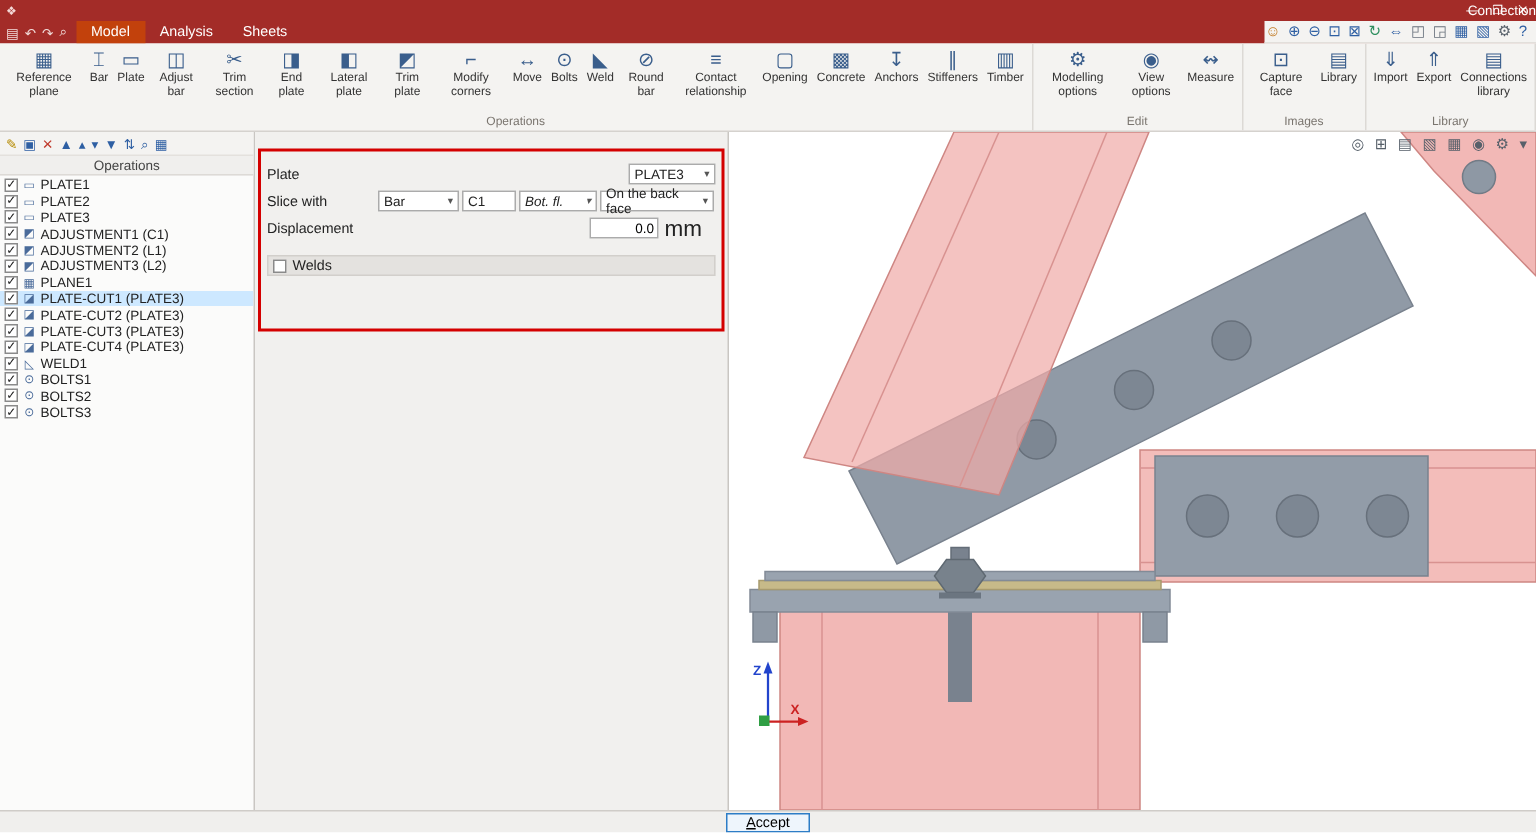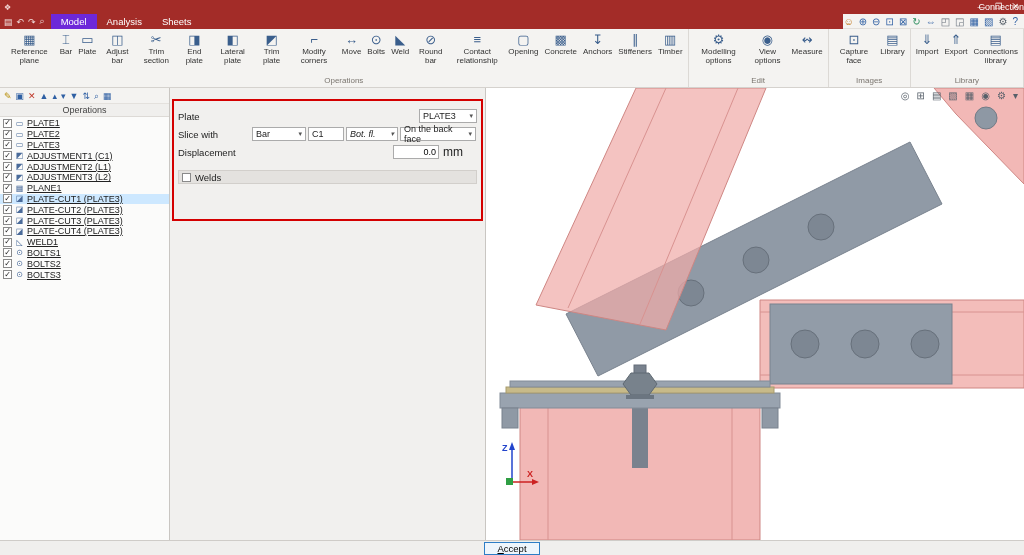--- a/index.html
+++ b/index.html
@@ -13,21 +13,21 @@
   .tb-appicon { padding:0 4px; font-size:8px; color:#F4D9D7; }
   .tb-title { position:absolute; left:0; right:0; text-align:right; font-size:9px; color:#fff; }
   .tb-right { margin-left:auto; display:flex; z-index:2; }
   .win-btn { width:17px; text-align:center; font-size:8px; line-height:14px; cursor:default; }
 
   
   .tabrow { height:15px; background:#A32C28; display:flex; align-items:stretch; color:#fff; flex:0 0 auto; }
   .tabrow-left { display:flex; align-items:center; gap:4px; padding:0 6px 0 4px; font-size:9px; color:#F1DCDA; }
   .tabs { display:flex; }
   .tab { padding:0 10px; font-size:9.5px; display:flex; align-items:center; cursor:default; }
-  .tab.active { background:#6d28d9; }
+  .tab.active { background:#c2410c; }
   .tabrow-icons { margin-left:auto; display:flex; align-items:center; gap:5px; padding-right:6px; background:#F4F3F1; border-bottom:1px solid #E2DFDB; }
   .tri { font-size:10px; line-height:15px; }
 
   
   .ribbon { height:59px; background:#F4F3F1; border-bottom:1px solid #D5D2CE; display:flex; overflow:hidden; flex:0 0 auto; }
   .rgroup { display:flex; flex-direction:column; border-right:1px solid #DCD9D5; padding:1px 2px 0 2px; }
   .rbuttons { display:flex; flex:1; align-items:flex-start; }
   .rbtn { display:flex; flex-direction:column; align-items:center; padding:1px 3px; max-width:56px; text-align:center; cursor:default; }
   .ric { font-size:13px; height:17px; line-height:17px; color:#3A5E8C; }
   .rlb { font-size:8px; line-height:1.12; color:#333; }
@@ -41,38 +41,38 @@
   .lp-toolbar { height:16px; display:flex; align-items:center; gap:4px; padding:0 4px; background:#F4F3F1; border-bottom:1px solid #E4E1DD; }
   .lp-tool { font-size:9px; line-height:16px; cursor:default; }
   .lp-header { height:13px; line-height:12px; background:#F0EFED; border-bottom:1px solid #DDDAD6; text-align:center; font-size:9px; color:#444; }
   .tree { flex:1; overflow:hidden; padding-top:1px; }
   .tree-item { display:flex; align-items:center; height:10.8px; padding-left:3px; gap:3px; font-size:9px; cursor:default; white-space:nowrap; }
   .tree-item.selected { background:#CDE8FF; }
   .cb { width:9px; height:9px; border:1px solid #8A8A8A; background:#fff; display:flex; align-items:center; justify-content:center; font-size:8px; color:#222; flex:0 0 auto; }
   .tick { visibility:hidden; line-height:1; }
   .tree-item.checked .tick { visibility:visible; }
   .ticon { color:#4A6B9A; font-size:8px; width:9px; text-align:center; flex:0 0 auto; }
-  .tlabel { overflow:hidden;text-decoration:underline; }
+  .tlabel { overflow:hidden; }
 
   
   .midpanel { width:316px; flex:0 0 auto; background:#F1F0EE; position:relative; border-right:1px solid #C9C6C2; }
   .annotation-box { position:absolute; left:2px; top:11px; width:311px; height:122px; border:2px solid #D40000; pointer-events:none; z-index:5; }
   .props { padding:20px 8px 0 8px; position:relative; z-index:1; }
   .prow { display:flex; align-items:center; height:16px; margin-bottom:2px; font-size:9.5px; }
   .prow label { color:#222; }
   .slice-label { flex:0 0 74px; }
   .combo { border:1px solid #ABABAB; background:#fff; height:14px; display:flex; align-items:center; padding:0 3px; font-size:9px; cursor:default; }
   .combo .arrow { margin-left:auto; color:#555; font-size:7px; padding-left:3px; }
   .plate-combo { margin-left:auto; width:58px; }
   .combo.c1 { width:54px; margin-right:2px; }
   .combo.c2 { width:36px; margin-right:2px;gap:48px; }
   .combo.c3 { width:52px; margin-right:2px;font-style:italic; }
   .combo.c4 { width:76px; }
   .numinput { border:1px solid #ABABAB; background:#fff; height:14px; width:46px; text-align:right; padding:0 2px; font-size:9px; margin-left:auto; font-family:"Liberation Sans",sans-serif; }
-  .unit { width:38px; padding-left:4px; font-size:12px; }
+  .unit { width:38px; padding-left:4px; font-size:15px; }
   .weldbar { height:14px; background:#E4E2DF; border:1px solid #D2CFCB; display:flex; align-items:center; gap:4px; padding:0 3px; margin-top:10px; font-size:9.5px; }
 
   
   .viewport { flex:1; position:relative; background:#fff; overflow:hidden; }
   .scene { position:absolute; left:0; top:0; width:100%; height:100%; }
   .vp-icons { position:absolute; top:2px; right:6px; display:flex; gap:7px; z-index:3; }
   .vpi { font-size:10px; cursor:default; }
   .axes { position:absolute; left:8px; bottom:40px; z-index:2; }
 
   

